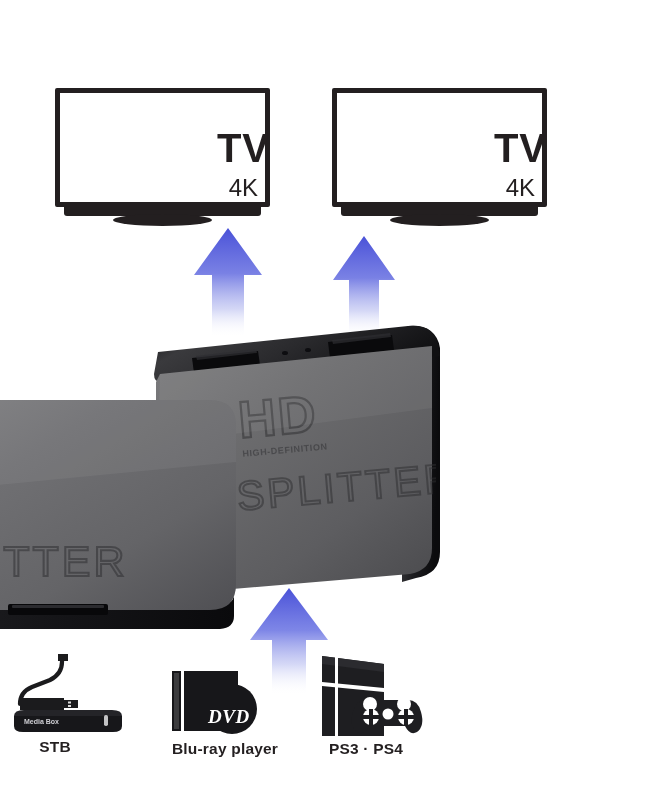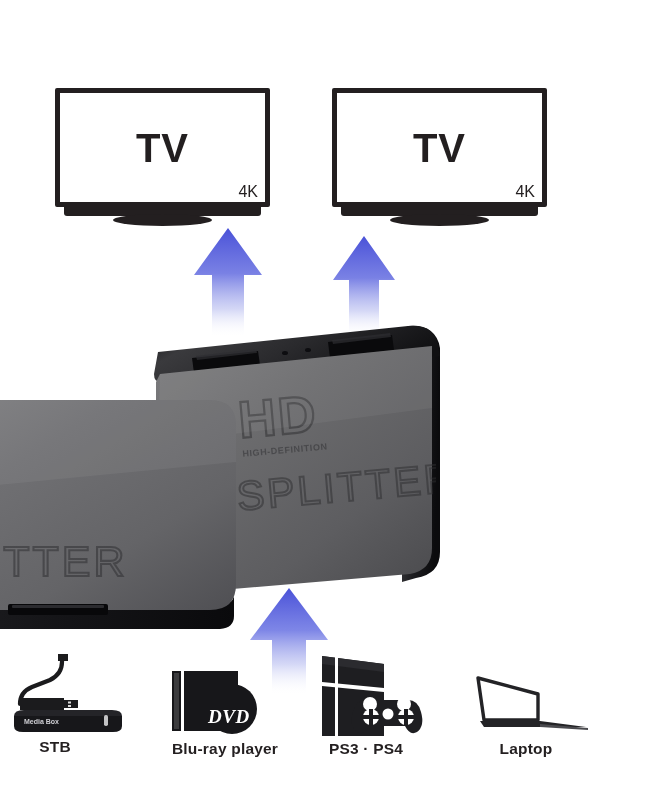--- a/index.html
+++ b/index.html
@@ -18,28 +18,28 @@
   .tv-frame{
     position:absolute;left:0;top:0;right:0;bottom:0;
     border:5px solid #231f20;
     background:#ffffff;
     box-sizing:border-box;
     border-radius:2px;
   }
   .tv-label{
     position:absolute;left:0;right:0;top:50%;
     transform:translateY(-50%);
-    text-align:center;
+    text-align:right;
     font-size:40px;font-weight:bold;color:#231f20;
     letter-spacing:1px;line-height:1;
     font-family:"Liberation Sans","DejaVu Sans",sans-serif;
   }
   .tv-res{
     position:absolute;right:12px;bottom:7px;
-    font-size:16px;color:#231f20;font-weight:normal;
+    font-size:24px;color:#231f20;font-weight:normal;
     letter-spacing:0px;line-height:1;
   }
   .tv-base{
     position:absolute;left:4%;right:4%;top:100%;
     height:9px;background:#231f20;border-radius:0 0 3px 3px;
   }
   .tv-stand{
     position:absolute;left:50%;top:calc(100% + 7px);
     width:46%;height:12px;margin-left:-23%;
     background:#231f20;border-radius:50%;
@@ -291,26 +291,14 @@
             <path d="M94,57 L98,57 L98,73 L94,73 Z" fill="#1e1e21"></path>
             <path d="M88,63 L104,63 L104,67 L88,67 Z" fill="#1e1e21"></path>
           </g>
           <circle cx="78" cy="62" r="5.5" fill="#ffffff"></circle>
         </g>
       </svg>
     </div>
     <div class="device-label" style="top:88px;left:56px;">PS3 · PS4</div>
   </div>
 
-  <div class="device" style="left:462px;top:672px;width:130px;height:84px;">
-    <div class="device-icon" style="height:64px;">
-      <svg viewBox="0 0 130 64">
-
-        <path d="M16,6 L76,22 L76,48 L22,48 Z" fill="#ffffff" stroke="#232326" stroke-width="3.4" stroke-linejoin="round"></path>
-
-        <path d="M18,49 L78,49 L124,55 L22,55 Z" fill="#232326"></path>
-        <path d="M78,52 L126,56 L126,58 L78,55 Z" fill="#4a4a4e"></path>
-      </svg>
-    </div>
-    <div class="device-label" style="top:68px;left:64px;">Laptop</div>
-  </div>
 
 </div>
 
 </body></html>

